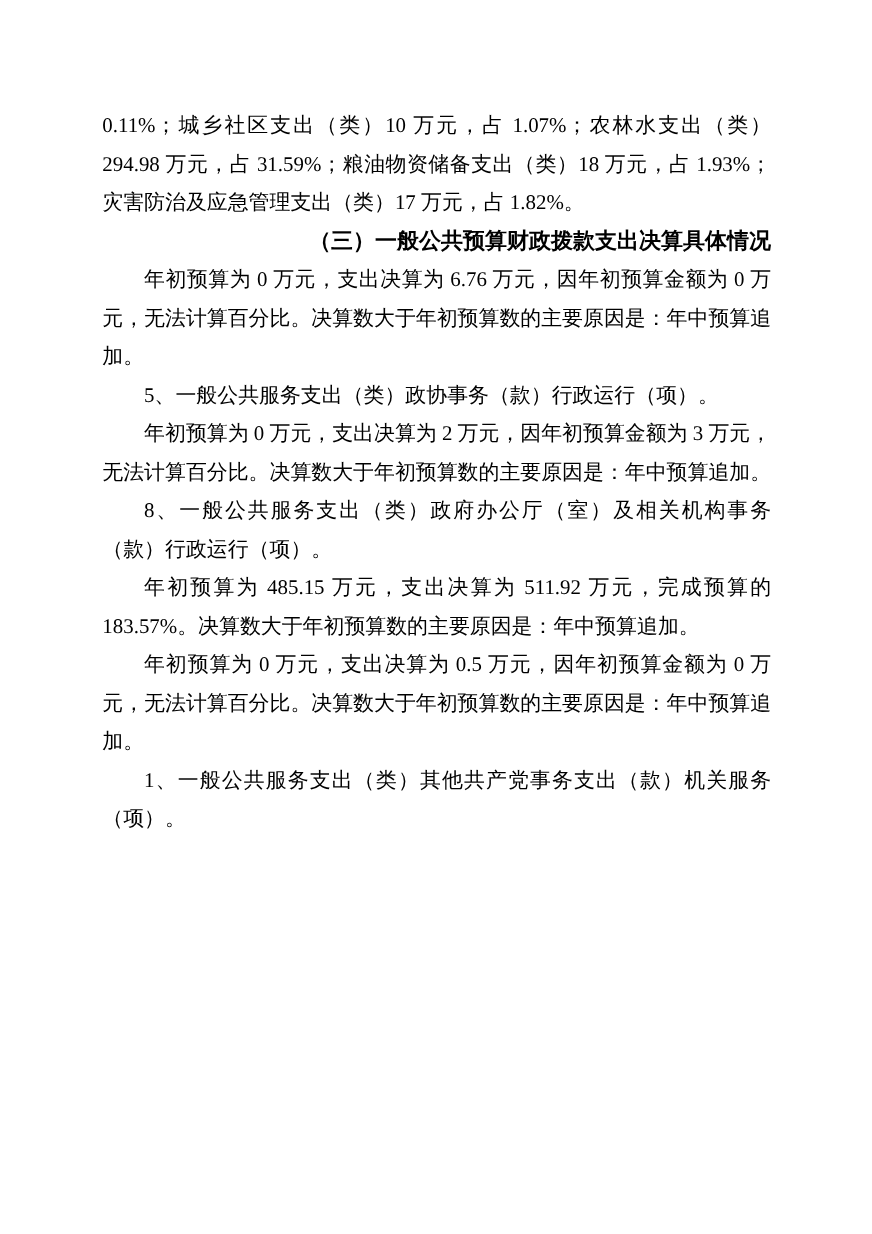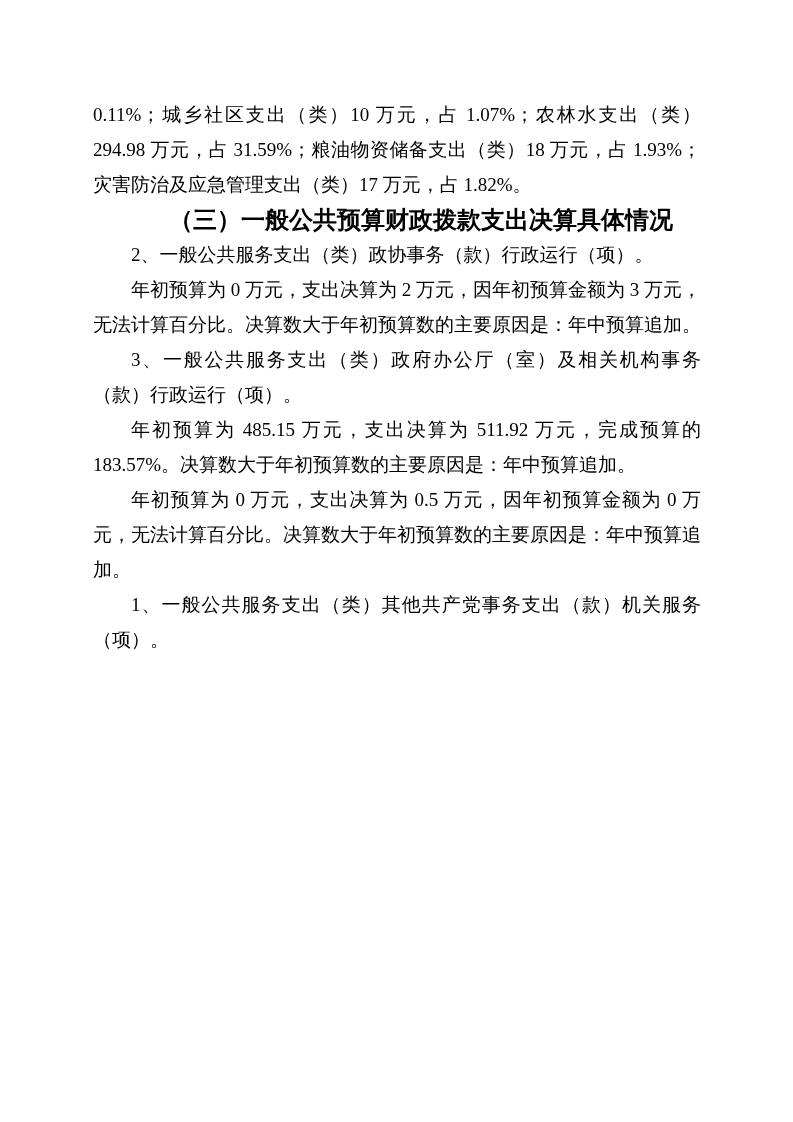--- a/index.html
+++ b/index.html
@@ -26,32 +26,33 @@
   .doc-body p {
     margin: 0;
     text-indent: 2em;
   }
   .doc-body p.noindent {
     text-indent: 0;
   }
   .doc-body p.heading {
     font-family: "Liberation Sans", "DejaVu Sans", sans-serif;
     font-weight: bold;
-    font-size: 24px;
+    font-size: 20px;
     text-indent: 2em;
-    text-align: center;
+    text-align: right;
   }
 </style>
 </head>
 <body>
 
 <div class="page">
   <div class="doc-body">
     <p class="noindent">0.11%；城乡社区支出（类）10 万元，占 1.07%；农林水支出（类）294.98 万元，占 31.59%；粮油物资储备支出（类）18 万元，占 1.93%；灾害防治及应急管理支出（类）17 万元，占 1.82%。</p>
     <p class="heading">（三）一般公共预算财政拨款支出决算具体情况</p>
-    <p>2、一般公共服务支出（类）政协事务（款）行政运行（项）。</p>
+    <p>年初预算为 0 万元，支出决算为 6.76 万元，因年初预算金额为 0 万元，无法计算百分比。决算数大于年初预算数的主要原因是：年中预算追加。</p>
+    <p>5、一般公共服务支出（类）政协事务（款）行政运行（项）。</p>
     <p>年初预算为 0 万元，支出决算为 2 万元，因年初预算金额为 3 万元，无法计算百分比。决算数大于年初预算数的主要原因是：年中预算追加。</p>
-    <p>3、一般公共服务支出（类）政府办公厅（室）及相关机构事务（款）行政运行（项）。</p>
+    <p>8、一般公共服务支出（类）政府办公厅（室）及相关机构事务（款）行政运行（项）。</p>
     <p>年初预算为 485.15 万元，支出决算为 511.92 万元，完成预算的 183.57%。决算数大于年初预算数的主要原因是：年中预算追加。</p>
     <p>年初预算为 0 万元，支出决算为 0.5 万元，因年初预算金额为 0 万元，无法计算百分比。决算数大于年初预算数的主要原因是：年中预算追加。</p>
     <p>1、一般公共服务支出（类）其他共产党事务支出（款）机关服务（项）。</p>
   </div>
 </div>
 
 </body></html>

